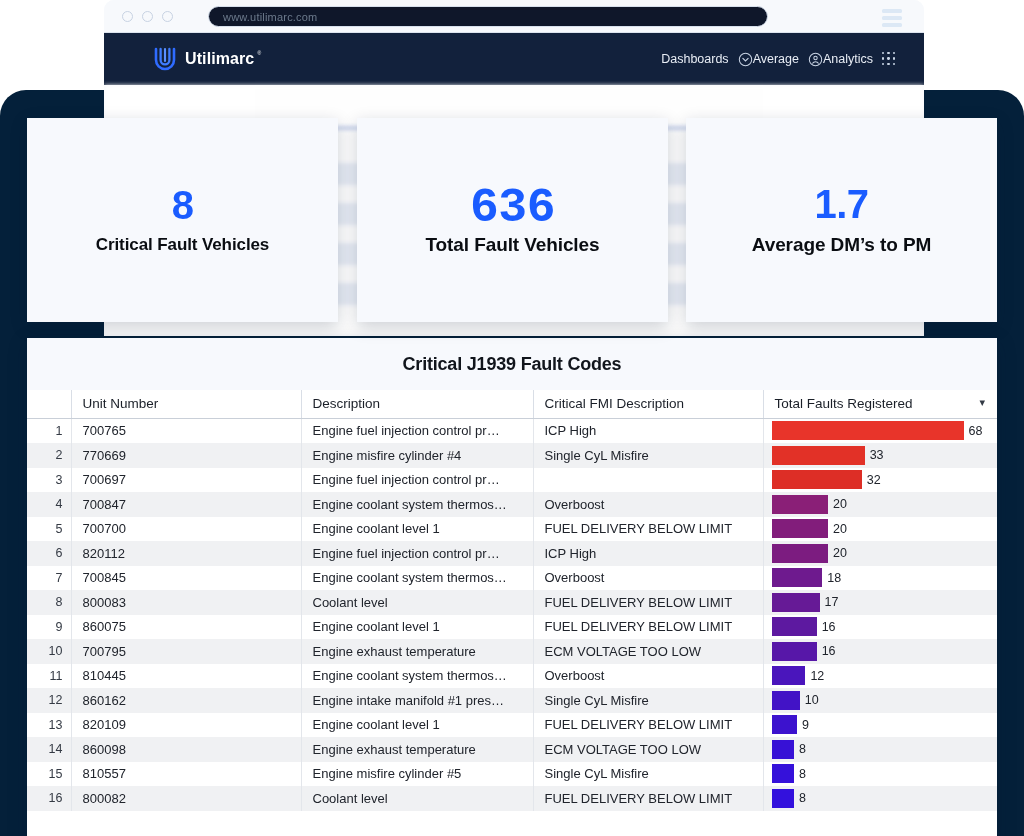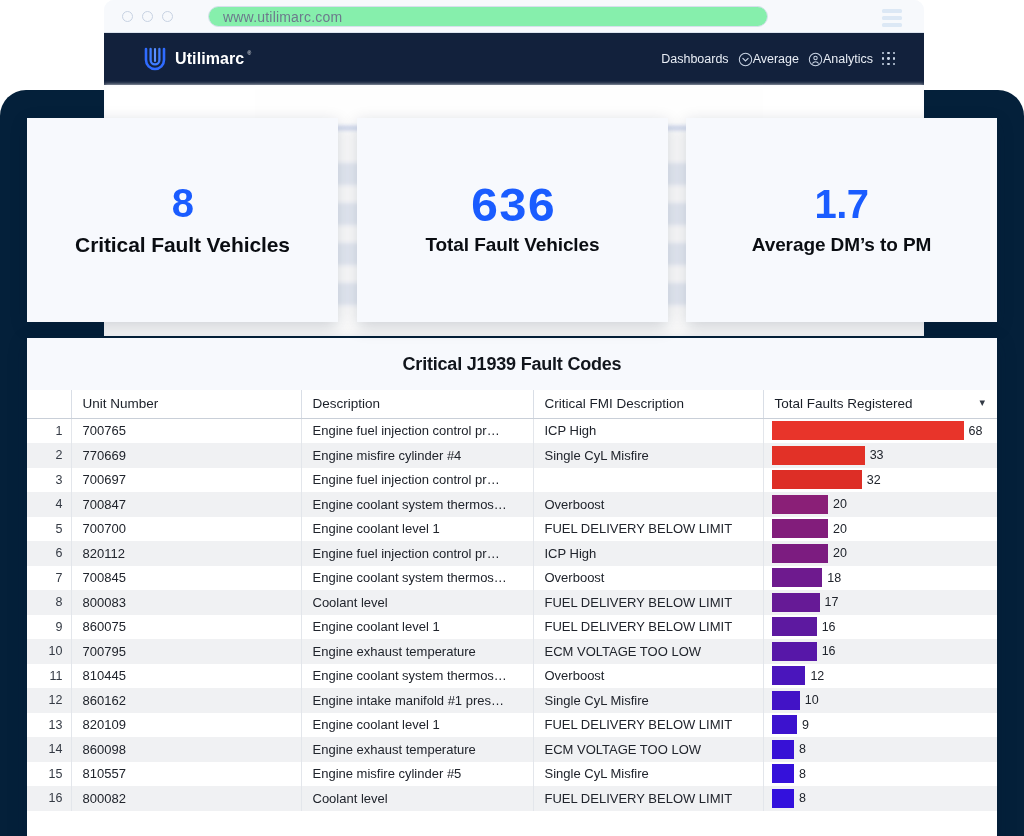--- a/index.html
+++ b/index.html
@@ -43,43 +43,43 @@
   .traffic {
     display: flex; gap: 9px; margin-left: 18px;
   }
   .dot {
     width: 11px; height: 11px; border-radius: 50%;
     border: 1.3px solid #C8D3E3; background: transparent;
   }
   .urlbar {
     position: absolute; left: 104px; top: 6px;
     width: 560px; height: 21px;
-    background: #86efac;
+    background: #0f172a;
     border: 1px solid #D7E0EC;
     border-radius: 11px;
     display: flex; align-items: center;
     padding-left: 14px;
-    font-size: 14px; color: #6C7A8C;
+    font-size: 11px; color: #6C7A8C;
     letter-spacing: .2px;
   }
   .burger {
     position: absolute; right: 22px; top: 9px;
     display: flex; flex-direction: column; gap: 3px;
   }
   .burger i {
     display: block; width: 20px; height: 4px;
     background: #DCE8F5; border-radius: 1.5px;
   }
 
   
   .navbar {
     height: 52px;
     background: #12213C;
     display: flex; align-items: center;
-    padding: 0 28px 0 40px;
+    padding: 0 28px 0 50px;
     position: relative;
   }
   .brand { display: flex; align-items: center; gap: 9px; }
   .brand-mark { width: 22px; height: 24px; display: block; }
   .brand-name {
     color: #FFFFFF; font-size: 16px; font-weight: 700;
     letter-spacing: .1px; position: relative;
   }
   .brand-name::after {
     content: "®"; font-size: 5px; position: absolute;
@@ -133,21 +133,21 @@
     color: #1A5CFF; font-weight: 700; line-height: 1;
     letter-spacing: -.5px;
   }
   .kpi-label {
     color: #0A0D12; font-weight: 700; letter-spacing: -.1px;
   }
   #kpi1 { left:27px;  top:118px; width:311px; height:204px; }
   #kpi2 { left:357px; top:118px; width:311px; height:204px; z-index:6; }
   #kpi3 { left:686px; top:118px; width:311px; height:204px; }
   #kpi1 .kpi-value { font-size:40px; margin-bottom:10px; }
-  #kpi1 .kpi-label { font-size:21px; }
+  #kpi1 .kpi-label { font-size:17px; }
   #kpi2 .kpi-value { font-size:48px; margin-bottom:2px;font-family:Liberation Mono, monospace; }
   #kpi2 .kpi-label { font-size:19px; }
   #kpi3 .kpi-value { font-size:40px; margin-bottom:10px;text-align:center; }
   #kpi3 .kpi-label { font-size:19px; }
 
   
   .table-card {
     position: absolute;
     left: 27px; top: 338px;
     width: 970px; height: 504px;

